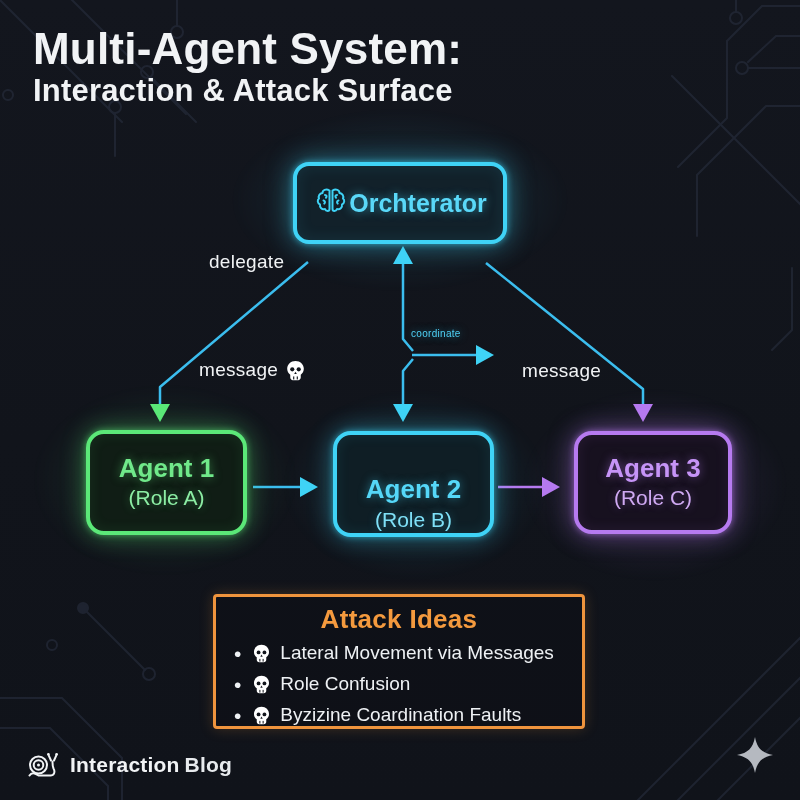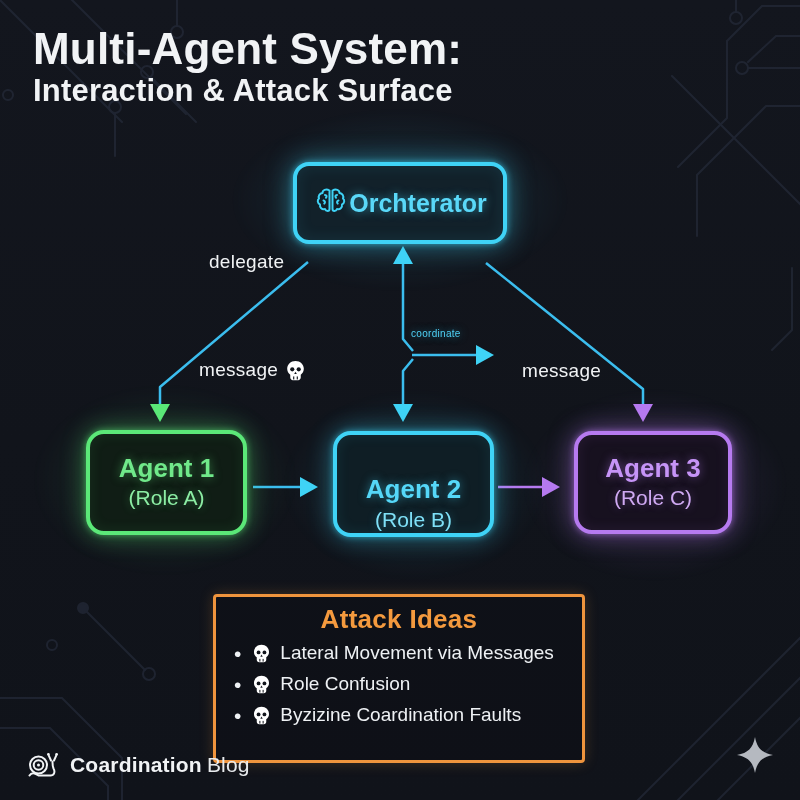--- a/index.html
+++ b/index.html
@@ -60,34 +60,34 @@
 
   
   .edge-label{position:absolute;font-size:19px;color:#f1f3f5;letter-spacing:.3px;}
   .lbl-delegate{left:209px;top:251px;}
   .lbl-message-left{left:199px;top:359px;display:flex;align-items:center;gap:7px;}
   .lbl-message-right{left:522px;top:360px;}
   .lbl-coordinate{left:411px;top:328px;font-size:10px;color:#4fd0f5;text-shadow:0 0 8px rgba(63,211,246,.5);}
 
   
   .attack{
-    position:absolute;left:213px;top:594px;width:372px;height:169px;box-sizing:border-box;
+    position:absolute;left:213px;top:594px;width:372px;height:135px;box-sizing:border-box;
     border:3px solid #ef943d;border-radius:4px;background:rgba(12,15,21,.55);
     box-shadow:0 0 14px rgba(239,148,61,.22);
   }
   .attack-title{margin-top:7px;text-align:center;font-size:26px;font-weight:700;color:#f49a3e;letter-spacing:.3px;}
   .attack-list{margin:7px 0 0 18px;display:flex;flex-direction:column;gap:9px;}
   .attack-item{display:flex;align-items:center;gap:9px;font-size:19px;color:#eef1f4;}
   .attack-bullet{font-size:21px;line-height:1;margin-right:2px;}
 
   
   .footer-brand{position:absolute;left:26px;top:746px;display:flex;align-items:center;gap:8px;}
   .brand-text{font-size:21px;letter-spacing:.2px;}
   .brand-main{font-weight:700;}
-  .brand-suffix{font-weight:400;margin-left:5px;color:#e8ebee;}
+  .brand-suffix{font-weight:700;margin-left:5px;color:#e8ebee;}
   .sparkle{position:absolute;left:735px;top:735px;width:40px;height:40px;}
 
   .skull{width:19px;height:19px;flex:0 0 auto;}
   .skull-big{width:21px;height:21px;}
 </style>
 </head>
 <body>
 
 <div class="canvas">
 
@@ -247,20 +247,20 @@
       <svg width="36" height="34" viewBox="0 0 36 34" fill="none" stroke="#f2f4f6" stroke-width="2" stroke-linecap="round">
         <circle cx="12.5" cy="19" r="8.5"></circle>
         <circle cx="12.5" cy="19" r="4.8"></circle>
         <circle cx="12.5" cy="19" r="1.5" fill="#f2f4f6" stroke="none"></circle>
         <path d="M3.5 29.5 C6 25.5 9 27.5 12.5 29.5 L24.5 29.5 C28 29.5 29.5 26 27.5 22.5 C26.8 21 26.5 18 26.5 15.5"></path>
         <path d="M25 14.5 L22.9 9.8 M28 14.5 L30.1 9.8"></path>
         <circle cx="22.4" cy="8.4" r="1.4" fill="#f2f4f6" stroke="none"></circle>
         <circle cx="30.6" cy="8.4" r="1.4" fill="#f2f4f6" stroke="none"></circle>
       </svg>
     </span>
-    <span class="brand-text"><span class="brand-main">Coardination</span><span class="brand-suffix">Blog</span></span>
+    <span class="brand-text"><span class="brand-main">Interaction</span><span class="brand-suffix">Blog</span></span>
   </div>
 
   <svg class="sparkle z3" viewBox="0 0 40 40">
     <path d="M20 2 C22 13 27 18 38 20 C27 22 22 27 20 38 C18 27 13 22 2 20 C13 18 18 13 20 2 Z" fill="#b5b9c0"></path>
   </svg>
 
 </div>
 
 </body></html>

